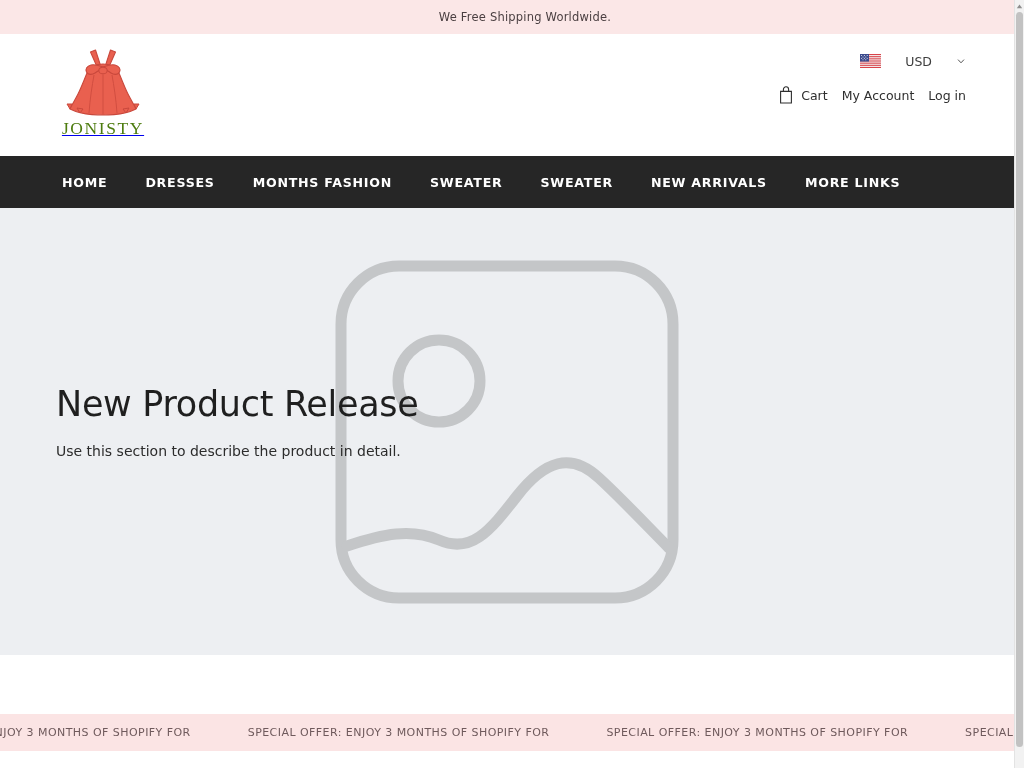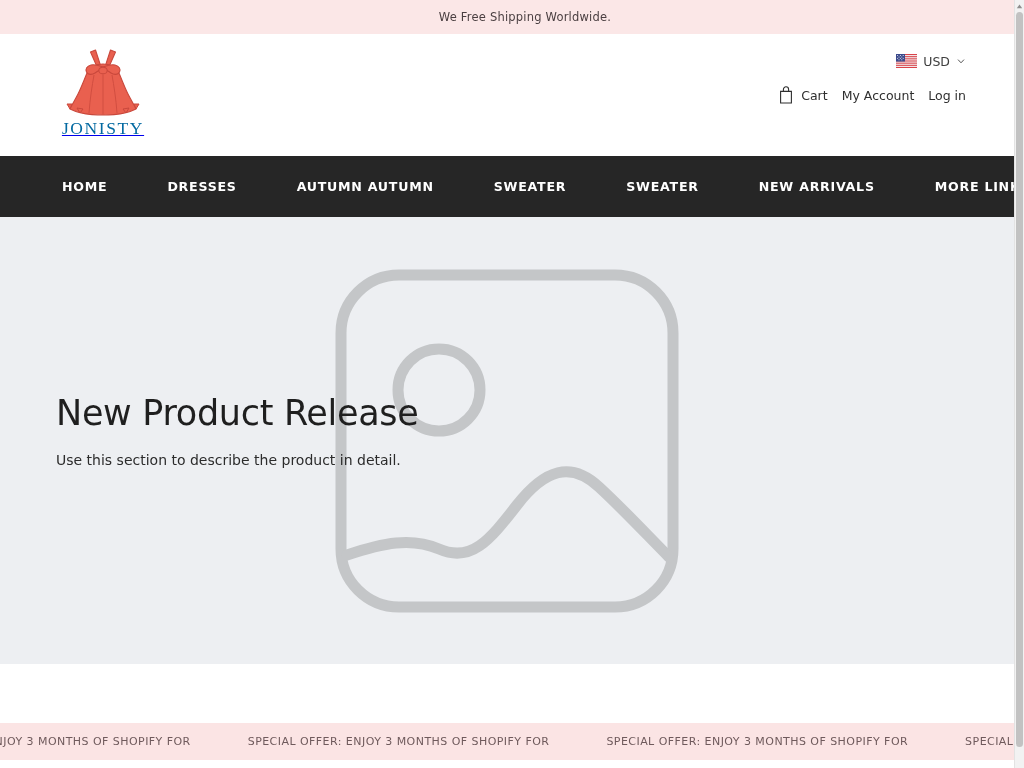--- a/index.html
+++ b/index.html
@@ -58,41 +58,41 @@
     top: 8px;
     width: 90px;
     text-align: center;
   }
   .logo-mark { width: 90px; height: 78px; display: block; }
   .logo-word {
     margin-top: -2px;
     font-family: "Liberation Serif", "DejaVu Serif", serif;
     font-size: 17.5px;
     letter-spacing: 1.6px;
-    color: #0369a1;
+    color: #4d7c0f;
   }
 
   .header-right {
     position: absolute;
     right: 48px;
     top: 12px;
     width: 260px;
   }
 
   .util-row-top {
     display: flex;
     align-items: center;
     justify-content: flex-end;
     gap: 22px;
     height: 30px;
   }
   .currency {
     display: flex;
     align-items: center;
-    gap: 6px;
+    gap: 24px;
     cursor: pointer;
   }
   .flag { width: 21px; height: 14px; display: block; border: 0; }
   .currency-label {
     font-size: 12.5px;
     color: #3d3d3d;
     font-family: "DejaVu Sans", sans-serif;
   }
   .chev { width: 10px; height: 10px; display: block; }
 
@@ -142,26 +142,26 @@
   .util-text {
     font-size: 12.5px;
     color: #2f2f2f;
     text-decoration: none;
     font-family: "DejaVu Sans", sans-serif;
     white-space: nowrap;
   }
 
   
   .nav {
-    height: 61px;
+    height: 52px;
     background: #262626;
     display: flex;
     align-items: center;
     padding-left: 62px;
-    gap: 60px;
+    gap: 38px;
   }
   .nav-item {
     color: #ffffff;
     font-size: 12.6px;
     font-weight: bold;
     letter-spacing: .75px;
     text-decoration: none;
     white-space: nowrap;
     font-family: "DejaVu Sans", sans-serif;
   }
@@ -347,21 +347,21 @@
           <a class="util-text" href="#">My Account</a>
           <a class="util-text" href="#">Log in</a>
         </div>
 
       </div>
     </div>
 
     <nav class="nav">
       <a class="nav-item" href="#">HOME</a>
       <a class="nav-item" href="#">DRESSES</a>
-      <a class="nav-item" href="#">AUTUMN AUTUMN</a>
+      <a class="nav-item" href="#">MONTHS FASHION</a>
       <a class="nav-item" href="#">SWEATER</a>
       <a class="nav-item" href="#">SWEATER</a>
       <a class="nav-item" href="#">NEW ARRIVALS</a>
       <a class="nav-item" href="#">MORE LINKS</a>
     </nav>
 
     <section class="hero">
       <svg class="hero-placeholder" viewBox="0 0 352 352">
         <rect x="10" y="10" width="332" height="332" rx="58" ry="58" fill="none" stroke="#c4c6c8" stroke-width="11"></rect>
         <circle cx="108" cy="125" r="41" fill="none" stroke="#c4c6c8" stroke-width="11"></circle>

